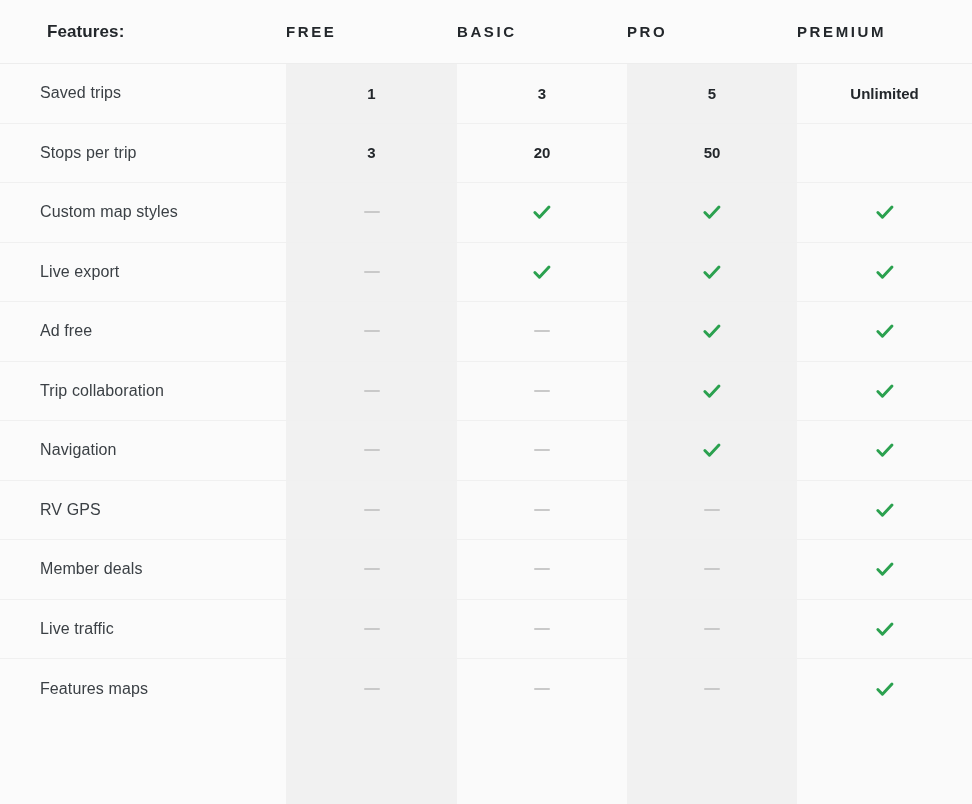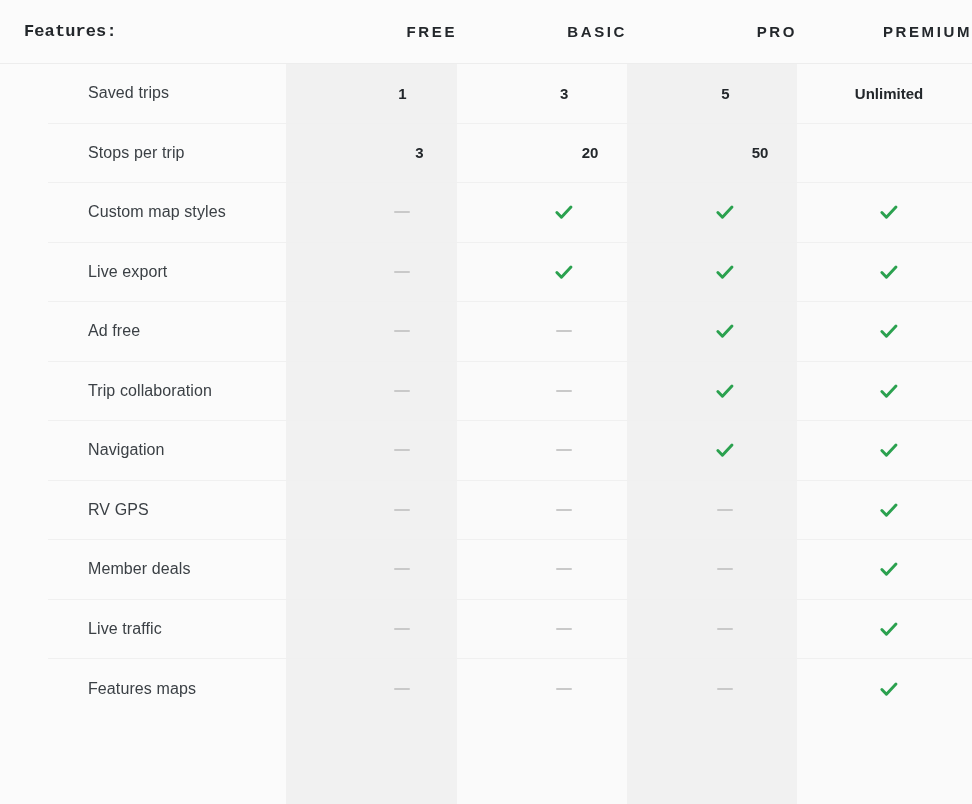--- a/index.html
+++ b/index.html
@@ -51,45 +51,43 @@
     z-index: 2;
     display: flex;
     align-items: center;
     height: 63px;
     border-bottom: 1px solid #ededed;
     background: #fbfbfb;
   }
   .features-label {
     width: 286px;
     box-sizing: border-box;
-    padding-left: 24px;
+    padding-left: 47px;
     font-size: 17px;
     font-weight: bold;
     color: #23272b;
     letter-spacing: 0.1px;
-    font-family: Liberation Mono, monospace;
   }
   .plan-head {
-    text-align: right;
+    text-align: left;
     font-size: 15px;
     font-weight: bold;
     color: #23272b;
     letter-spacing: 2.6px;
     text-transform: uppercase;
   }
   .plan-head.free    { width: 171px; }
   .plan-head.basic   { width: 170px; }
   .plan-head.pro     { width: 170px; }
   .plan-head.premium { width: 175px; }
 
   
   .tbody {
     position: relative;
     z-index: 1;
-    padding-left: 48px;
   }
   .row {
     display: flex;
     align-items: center;
     height: 59.5px;
     border-bottom: 1px solid #f0f0f0;
     box-sizing: border-box;
   }
   .row:last-child { border-bottom: none; }
 

